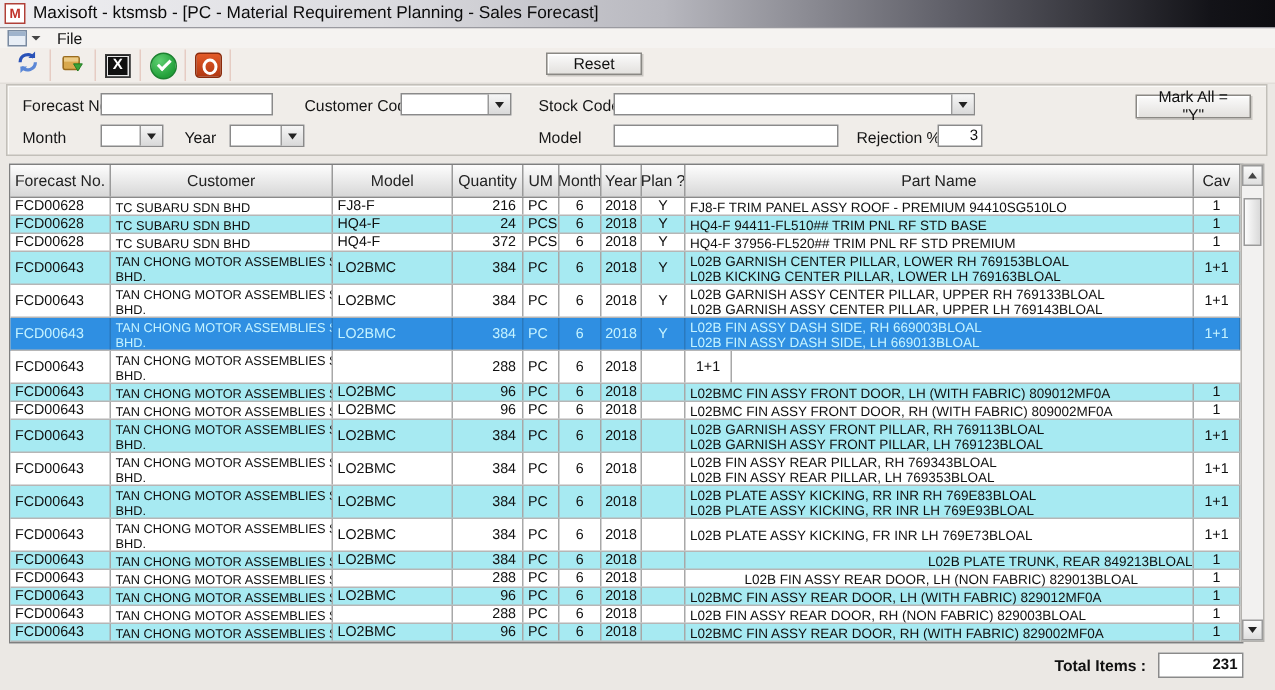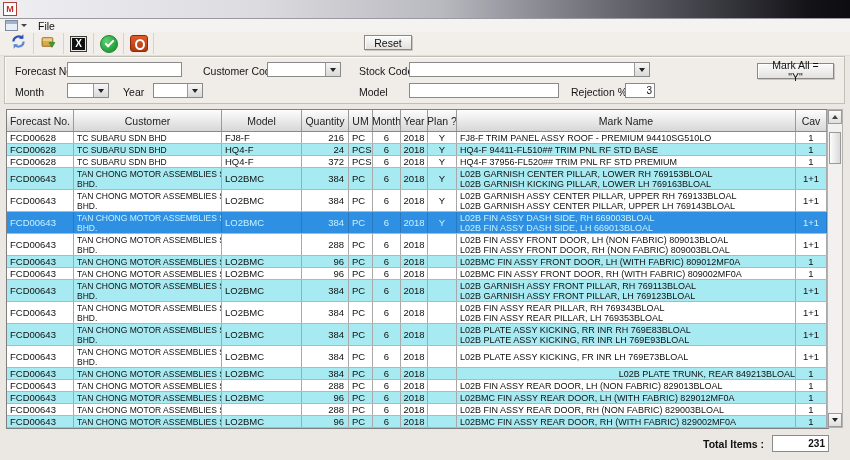--- a/index.html
+++ b/index.html
@@ -42,21 +42,21 @@
   .icon-power{width:16px;height:15px;border-radius:3px;background:linear-gradient(#e25a28,#b23812);border:1px solid #8a2a0c;position:relative;}
   .icon-power::after{content:"";position:absolute;left:4px;top:3px;width:6px;height:7px;border:2px solid #fff;border-radius:50%;}
   
   .win-btn{
     position:absolute;box-sizing:border-box;
     background:linear-gradient(#fbfbfb,#e3e1de);border:1px solid #8a8884;
     box-shadow:inset 1px 1px 0 #fff, 1px 1px 0 #c9c6c1;
     font-size:10.5px;color:#111;text-align:center;font-family:"Liberation Sans",sans-serif;
     display:flex;align-items:center;justify-content:center;
   }
-  .reset-btn{left:364px;top:3px;width:48px;height:15px;position:relative;left:0;top:0;}
+  .reset-btn{left:364px;top:3px;width:64px;height:15px;position:relative;left:0;top:0;}
   .reset-wrap{position:absolute;left:364px;top:3px;}
   
   .filter-panel{
     position:absolute;left:4px;top:56px;width:841px;height:48px;box-sizing:border-box;
     background:#f0ede9;border:1px solid #c2bfb9;box-shadow:inset 1px 1px 0 #fbfaf8;
   }
   .flabel{position:absolute;font-size:10.5px;color:#151515;white-space:nowrap;}
   .fld{
     position:absolute;box-sizing:border-box;background:#fff;border:1px solid #8a8a8a;
     height:15px;font-size:10px;color:#111;padding:0 2px;font-family:"Liberation Sans",sans-serif;
@@ -112,20 +112,21 @@
     position:absolute;left:772px;top:435px;width:57px;height:17px;box-sizing:border-box;
     background:#fff;border:1px solid #8a8a8a;font-size:10px;font-weight:bold;color:#111;
     display:flex;align-items:center;justify-content:flex-end;padding-right:3px;
   }
 </style>
 </head>
 <body>
 
 <div class="titlebar">
   <div class="app-icon">M</div>
+  <div class="title-text">Maxisoft - ktsmsb - [PC - Material Requirement Planning - Sales Forecast]</div>
 </div>
 
 <div class="menubar">
   <div class="mdi-icon"></div>
   <div class="mdi-caret"></div>
   <div class="menu-item">File</div>
 </div>
 
 <div class="toolbar">
   <div class="tbtn">
@@ -205,21 +206,21 @@
 <div class="grid">
   <div class="ghead">
       <div class="hcell" style="width: 67px;">Forecast No.</div>
       <div class="hcell" style="width: 148px;">Customer</div>
       <div class="hcell" style="width: 80px;">Model</div>
       <div class="hcell" style="width: 47px;">Quantity</div>
       <div class="hcell" style="width: 24px;">UM</div>
       <div class="hcell" style="width: 28px;">Month</div>
       <div class="hcell" style="width: 27px;">Year</div>
       <div class="hcell" style="width: 29px;">Plan ?</div>
-      <div class="hcell" style="width: 339px;">Mark Name</div>
+      <div class="hcell" style="width: 339px;">Part Name</div>
       <div class="hcell" style="width: 31px;">Cav</div>
     </div>
   <div>
       <div class="grow white sgl">
         <div class="cell forecast_no a-left" style="width: 67px;">
           <div class="ln">FCD00628</div>
         </div>
         <div class="cell customer a-left" style="width: 148px;">
           <div class="ln">TC SUBARU SDN BHD</div>
         </div>
@@ -333,21 +334,21 @@
           <div class="ln">6</div>
         </div>
         <div class="cell year a-center" style="width: 27px;">
           <div class="ln">2018</div>
         </div>
         <div class="cell plan a-center" style="width: 29px;">
           <div class="ln">Y</div>
         </div>
         <div class="cell part_name a-left" style="width: 339px;">
           <div class="ln">L02B GARNISH CENTER PILLAR, LOWER RH 769153BLOAL</div>
-          <div class="ln">L02B GARNISH KICKING PILLAR, LOWER LH 769163BLOAL</div>
+          <div class="ln">L02B KICKING CENTER PILLAR, LOWER LH 769163BLOAL</div>
         </div>
         <div class="cell cav a-center" style="width: 31px;">
           <div class="ln">1+1</div>
         </div>
       </div>
       <div class="grow white dbl">
         <div class="cell forecast_no a-left" style="width: 67px;">
           <div class="ln">FCD00643</div>
         </div>
         <div class="cell customer a-left" style="width: 148px;">
@@ -433,24 +434,20 @@
         </div>
         <div class="cell month a-center" style="width: 28px;">
           <div class="ln">6</div>
         </div>
         <div class="cell year a-center" style="width: 27px;">
           <div class="ln">2018</div>
         </div>
         <div class="cell plan a-center" style="width: 29px;">
           <div class="ln"></div>
         </div>
-        <div class="cell part_name a-left" style="width: 339px;">
-          <div class="ln">L02B FIN ASSY FRONT DOOR, LH (NON FABRIC) 809013BLOAL</div>
-          <div class="ln">L02B FIN ASSY FRONT DOOR, RH (NON FABRIC) 809003BLOAL</div>
-        </div>
         <div class="cell cav a-center" style="width: 31px;">
           <div class="ln">1+1</div>
         </div>
       </div>
       <div class="grow cyan sgl">
         <div class="cell forecast_no a-left" style="width: 67px;">
           <div class="ln">FCD00643</div>
         </div>
         <div class="cell customer a-left" style="width: 148px;">
           <div class="ln">TAN CHONG MOTOR ASSEMBLIES SDN.</div>
@@ -697,21 +694,21 @@
         </div>
         <div class="cell month a-center" style="width: 28px;">
           <div class="ln">6</div>
         </div>
         <div class="cell year a-center" style="width: 27px;">
           <div class="ln">2018</div>
         </div>
         <div class="cell plan a-center" style="width: 29px;">
           <div class="ln"></div>
         </div>
-        <div class="cell part_name a-left" style="width: 339px;">
+        <div class="cell part_name a-left" style="width: 339px; text-align: center;">
           <div class="ln">L02B FIN ASSY REAR DOOR, LH (NON FABRIC) 829013BLOAL</div>
         </div>
         <div class="cell cav a-center" style="width: 31px;">
           <div class="ln">1</div>
         </div>
       </div>
       <div class="grow cyan sgl">
         <div class="cell forecast_no a-left" style="width: 67px;">
           <div class="ln">FCD00643</div>
         </div>

